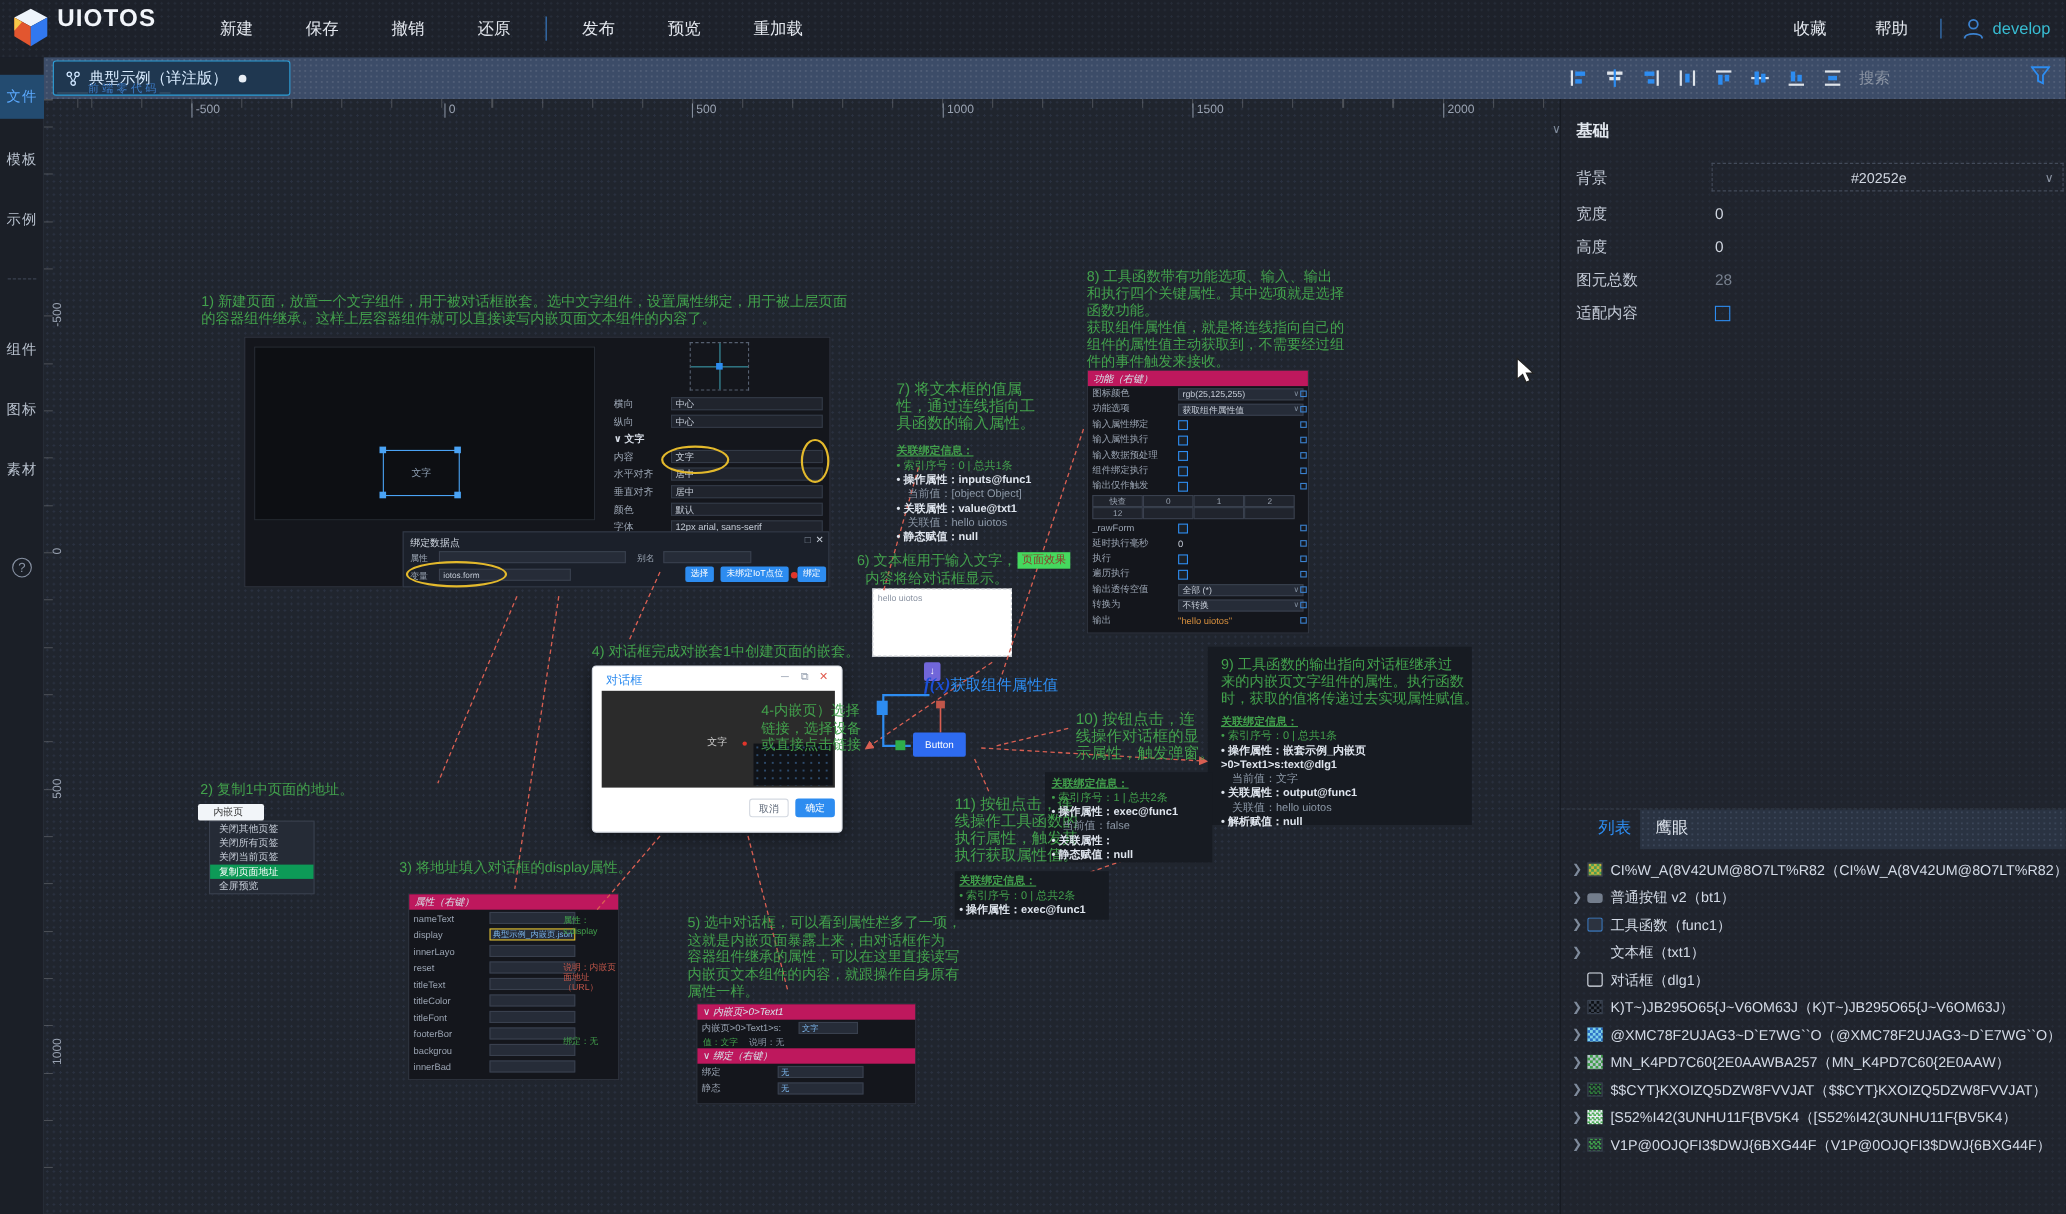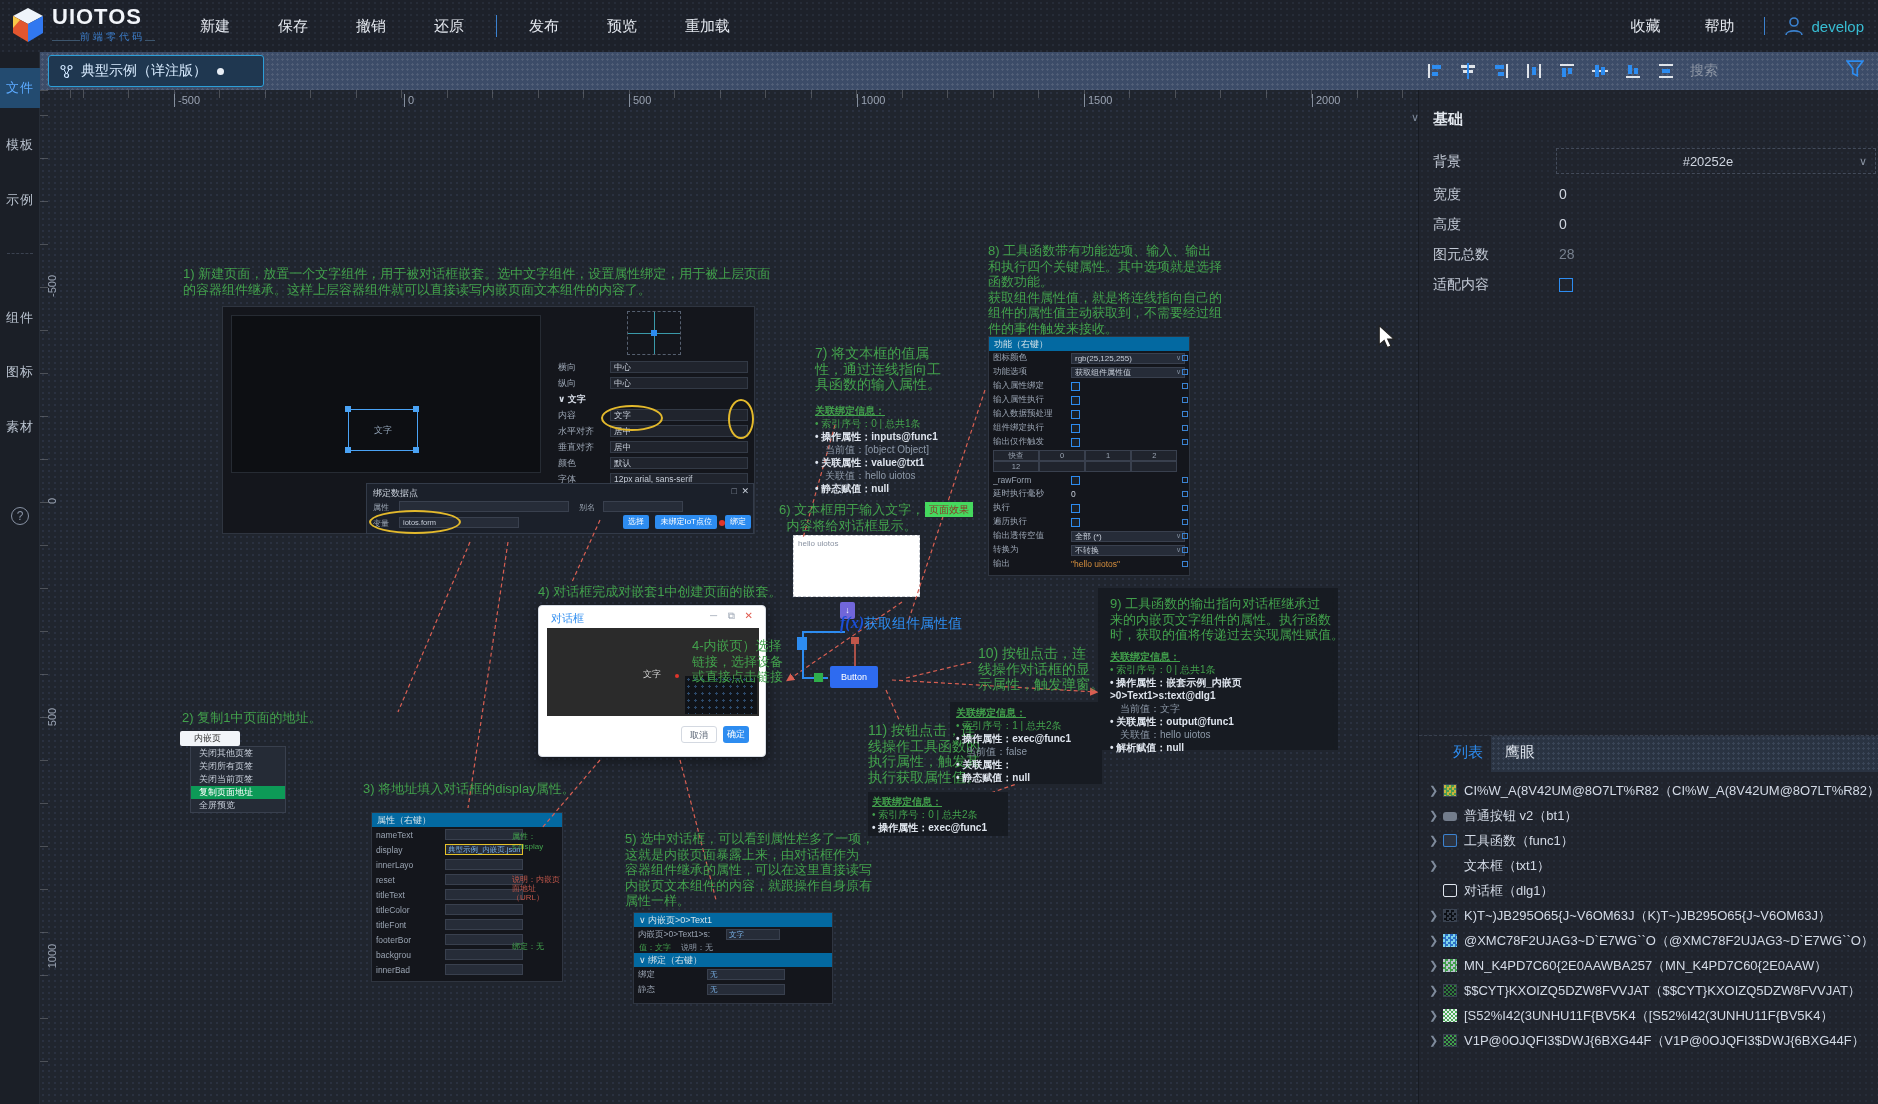--- a/index.html
+++ b/index.html
@@ -54,21 +54,21 @@
 
   .ann { position:absolute; color:#42a14c; font-size:13px; line-height:15.5px; white-space:pre-line; z-index:6; }
   .info { position:absolute; font-size:10px; line-height:13px; white-space:pre-line; z-index:6; }
   .il-head { color:#42a14c; font-weight:bold;text-decoration:underline; }
   .il-green { color:#42a14c; }
   .il-white { color:#dfe5ee; font-weight:bold; }
   .il-gray  { color:#8d99a8; padding-left:10px; }
   .darkbox { position:absolute; background:#171b22; z-index:5; }
 
   .shot { position:absolute; background:#14161c; border:1px solid #2f3540; z-index:4; }
-  .teal { background:#0369a1; color:#d6e4ea; font-size:9px; height:14px; line-height:14px; padding:0 5px; }
+  .teal { background:#be185d; color:#d6e4ea; font-size:9px; height:14px; line-height:14px; padding:0 5px;font-style:italic; }
   .prow { display:flex; align-items:center; height:14px; padding:0 4px; font-size:8.5px; color:#9aa4b2; position:relative; }
   .prow .plabel { width:78px; overflow:hidden; white-space:nowrap; }
   .prow .ctl { display:none; }
   .ctl-sel { flex:1; height:11px; background:#262c38; border:1px solid #39404e; color:#c6cdd8; font-size:8px; align-items:center; padding:0 3px; justify-content:space-between; }
   .ctl-sel::after { content:"∨"; color:#7f8b9c; font-size:7px; }
   .r-sel .ctl-sel { display:flex; }
   .ctl-chk { width:9px; height:9px; border:1px solid #2d8cf0; background:#1b2027; }
   .r-chk .ctl-chk { display:block; }
   .ctl-txt { color:#c6cdd8; font-size:8.5px; }
   .r-txt .ctl-txt { display:block; }
@@ -93,21 +93,21 @@
   .ellipse { position:absolute; border:2.5px solid #e3b92c; border-radius:50%; z-index:7; }
 
   .cbtn { height:14px; background:#2d8cf0; color:#fff; font-size:8px; line-height:14px; padding:0 5px; border-radius:2px; margin-left:4px; white-space:nowrap; }
 
   .dlg { position:absolute; background:#ffffff; border:1px solid #d9dee6; border-radius:4px; box-shadow:0 3px 14px rgba(0,0,0,.45); z-index:4; }
   .dlg-title { color:#2d8cf0; font-size:11px; }
   .dlg-ctrl { color:#9aa4b2; font-size:10px; letter-spacing:4px; }
   .dlg-x { color:#e05b4f; }
   .dlg-btn { position:absolute; height:17px; border-radius:3px; font-size:9px; line-height:16px; text-align:center; }
   .dlg-btn.ghost { background:#fff; border:1px solid #d4d9e1; color:#5a6575; width:36px; }
-  .dlg-btn.prim { background:#2d8cf0; color:#fff; width:26px; }
+  .dlg-btn.prim { background:#2d8cf0; color:#fff; width:36px; }
 
   .fx-node { position:absolute; z-index:6; white-space:nowrap; }
   .fx-f { font-style:italic; font-weight:bold; font-size:16px; color:#1b4fd8; font-family:"Liberation Serif","DejaVu Serif",serif; }
   .fx-t { font-size:14px; color:#2d8cf0; }
   .btn-node { position:absolute; width:48px; height:22px; background:#2e6bf0; color:#fff; font-size:9px; text-align:center; line-height:22px; border-radius:2px; z-index:6; }
   .mini-badge { position:absolute; background:#45d95e; color:#8a3b2a; font-size:10px; line-height:15px; padding:0 4px; z-index:7; }
 
   .gridtbl { display:flex; flex-wrap:wrap; width:100%; padding:1px 4px; }
   .gcell { width:24%; height:11px; border:1px solid #39404e; color:#9aa4b2; font-size:7.5px; line-height:10px; text-align:center; background:#20242d; }
 
@@ -160,21 +160,21 @@
   <div class="topbar">
     <div class="logo">
       <svg width="36" height="38" viewBox="0 0 36 38">
         <polygon points="18,2 33,10 18,18 3,10" fill="#eef4fb"></polygon>
         <polygon points="3,10 18,18 18,36 3,27" fill="#e2562f"></polygon>
         <polygon points="3,10 10,14 3,22" fill="#f7c948"></polygon>
         <polygon points="33,10 18,18 18,36 33,27" fill="#3178f0"></polygon>
       </svg>
       <div style="margin-left:6px;">
         <div class="logo-title">UIOTOS</div>
-        <div style="display:flex;align-items:center;">
+        <div style="display:flex;align-items:center;margin-top:44px;">
           <span class="logo-dash"></span>
           <span class="logo-sub">前端零代码</span>
           <span class="logo-dash" style="width:10px"></span>
         </div>
       </div>
     </div>
     <div class="menu">
       <span class="menu-item">新建</span>
       <span class="menu-item">保存</span>
       <span class="menu-item">撤销</span>

